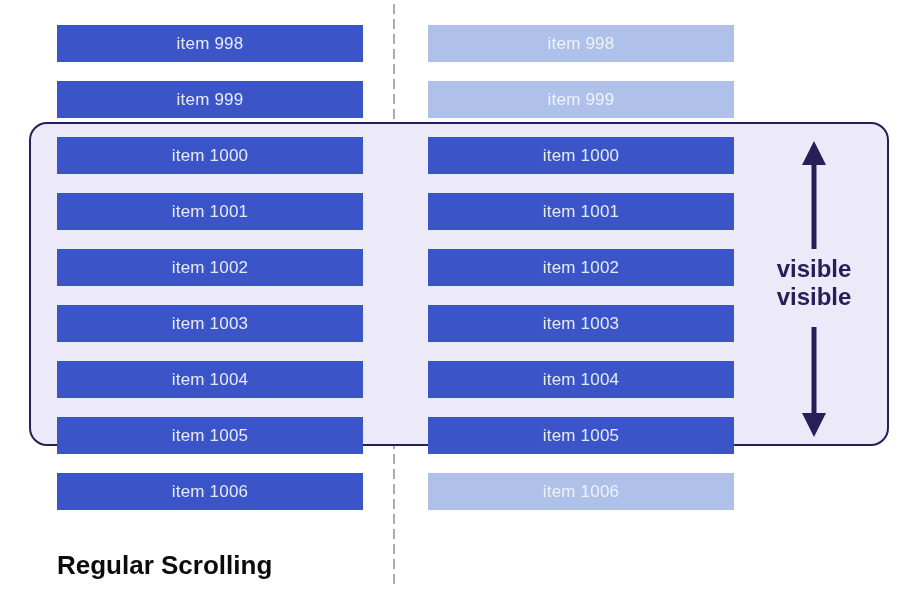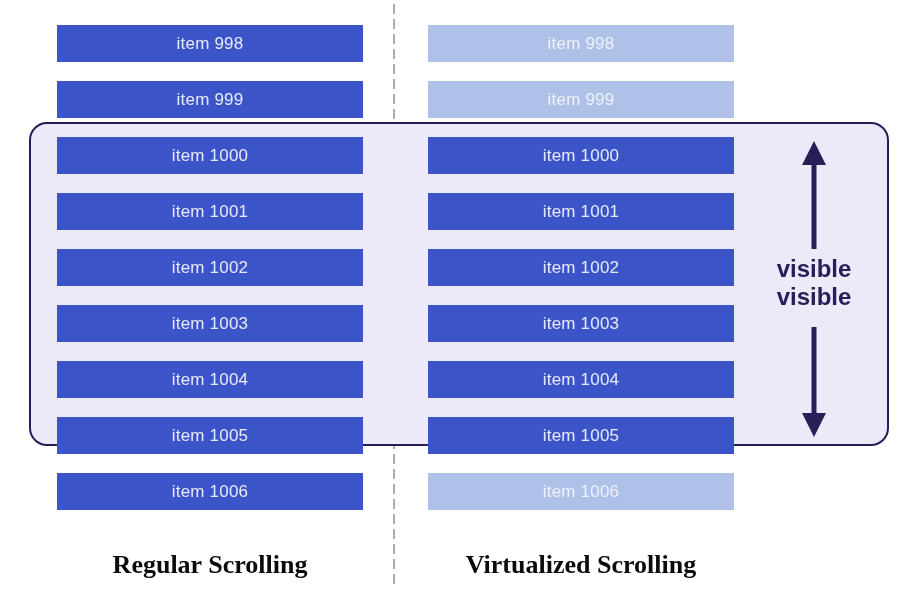--- a/index.html
+++ b/index.html
@@ -62,23 +62,21 @@
   }
   .item-bar.faded {
     background: var(--item_faded_bg, #AFC1E8);
     color: var(--item_faded_text, #EDF2FB);
   }
   .col-label {
     position: absolute;
     top: 550px;
     font-size: 26px;
     font-weight: bold;
-    text-align: center;
     color: var(--column_label_text, #0B0B0C);
-    font-family: Liberation Serif, serif;
   }
   .col-label.left  { left: 57px;  width: 306px; }
   .col-label.right { left: 428px; width: 306px; }
   .viewport-label {
     position: absolute;
     left: 744px;
     top: 255px;
     width: 140px;
     text-align: center;
     font-size: 24px;
@@ -134,15 +132,14 @@
 
   <div class="viewport-label">visible visible</div>
 
   <svg class="arrow down" width="26" height="112" viewBox="0 0 26 112">
     <rect x="10.5" y="2" width="5" height="87" fill="currentColor"></rect>
     <polygon points="13,112 1,88 25,88" fill="currentColor"></polygon>
   </svg>
 
   <div class="col-label left">Regular Scrolling</div>
 
-  <div class="col-label right">Virtualized Scrolling</div>
 
 </div>
 
 </body></html>

